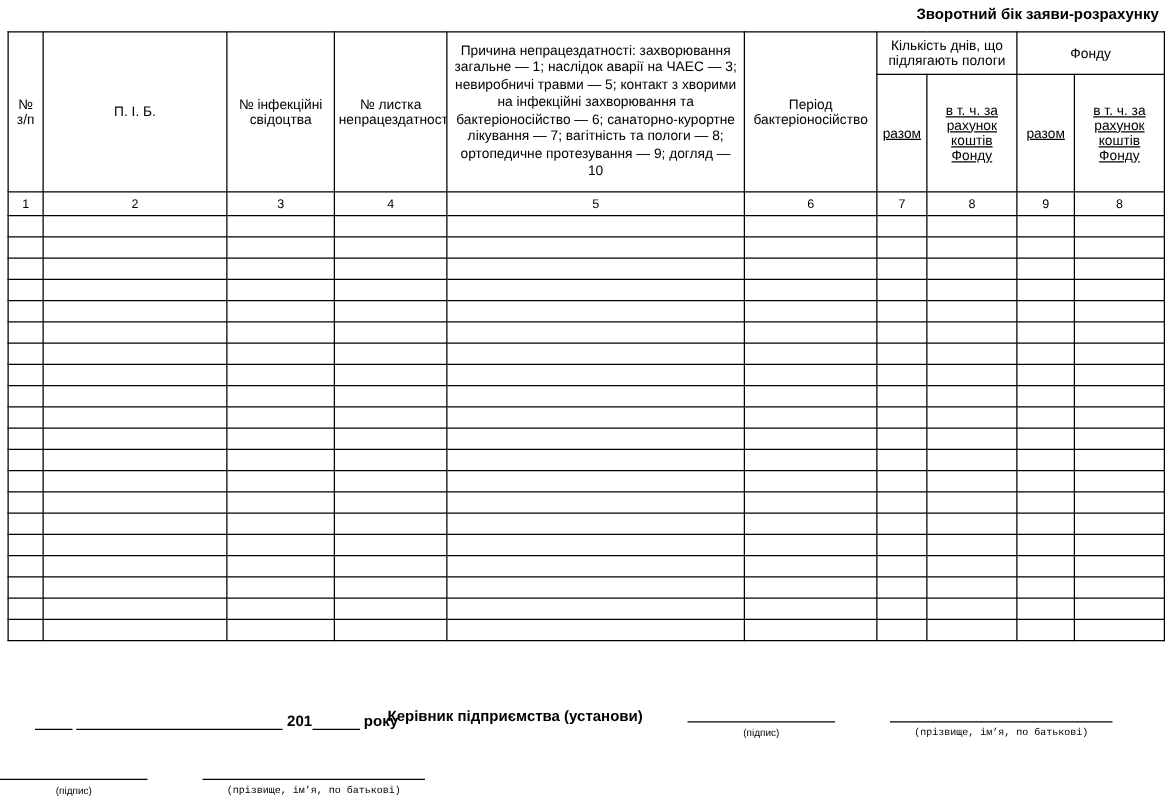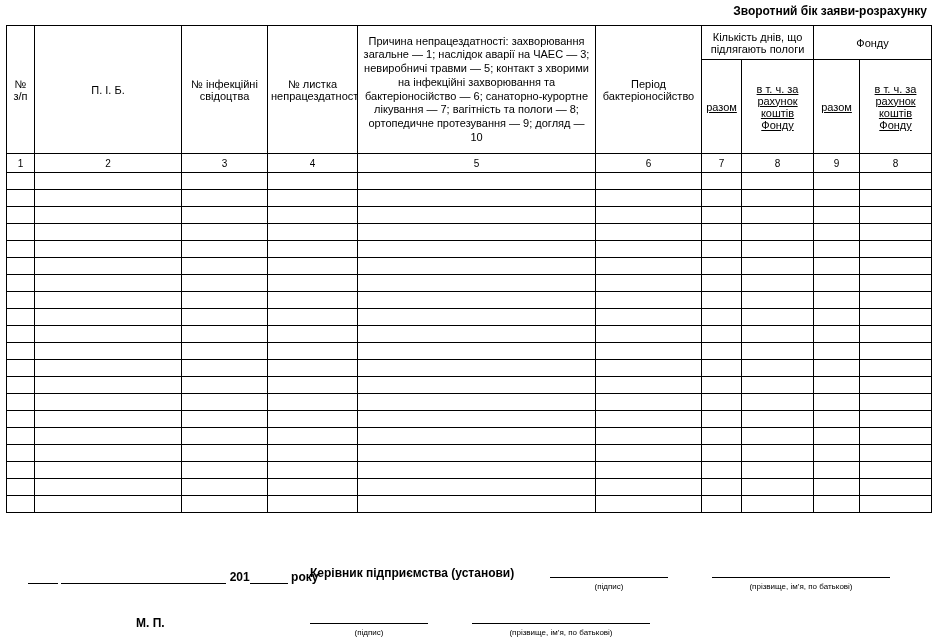--- a/index.html
+++ b/index.html
@@ -61,21 +61,21 @@
   .w38 { width: 38px; }
   .bold { font-weight: bold; }
   .sig-unit { display: inline-block; text-align: center; }
   .sig-unit .line { display: block; height: 12px; }
   .sig-caption {
     font-size: 8px;
     margin-top: 1px;
     white-space: nowrap;
   }
   .sig-w { width: 118px; text-align: center; }
-  .name-w { width: 178px; }
+  .name-w { width: 178px; font-family: Liberation Mono, monospace; }
   .seal {
     font-weight: bold;
     margin-top: 10px;
     padding-left: 108px;
     font-size: 12px;
   }
   .date-line { white-space: nowrap; font-size: 12px; padding-top: 10px; }
 </style>
 </head>
 <body>
@@ -404,23 +404,20 @@
         <span class="line"></span>
         <span class="sig-caption">(підпис)</span>
       </span>
       <span class="sig-unit name-w">
         <span class="line"></span>
         <span class="sig-caption">(прізвище, ім’я, по батькові)</span>
       </span>
     </div>
   </div>
   <div class="f-row second">
-    <div class="f-left">
-      <div class="seal">М. П.</div>
-    </div>
     <div class="f-right">
       <span class="sig-unit sig-w">
         <span class="line"></span>
         <span class="sig-caption">(підпис)</span>
       </span>
       <span class="sig-unit name-w">
         <span class="line"></span>
         <span class="sig-caption">(прізвище, ім’я, по батькові)</span>
       </span>
     </div>

